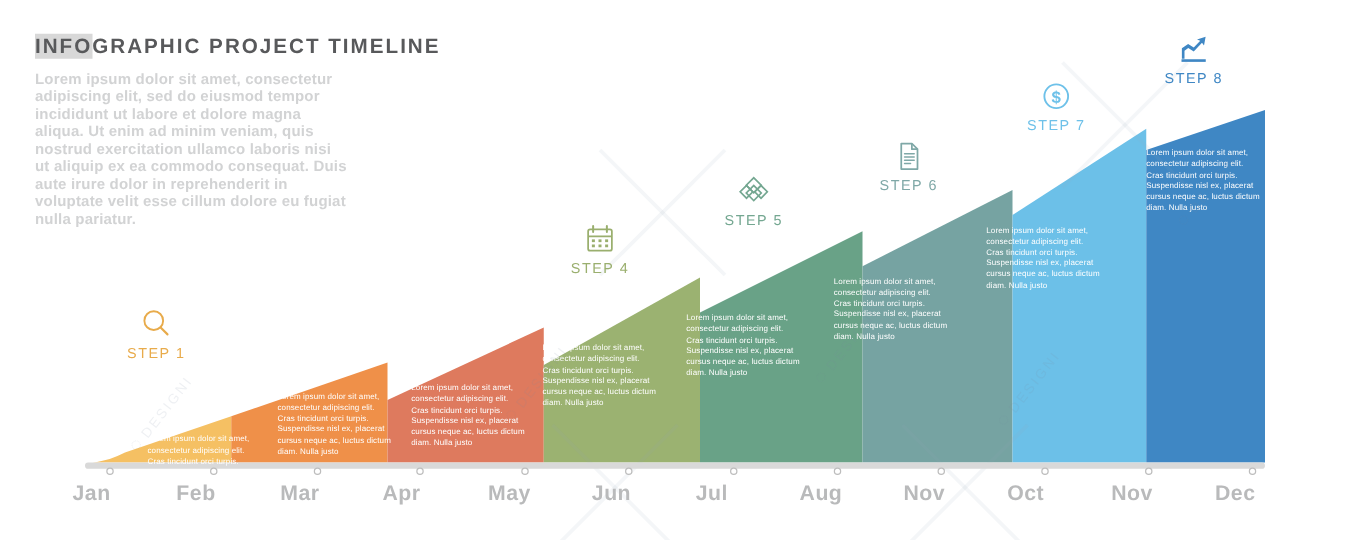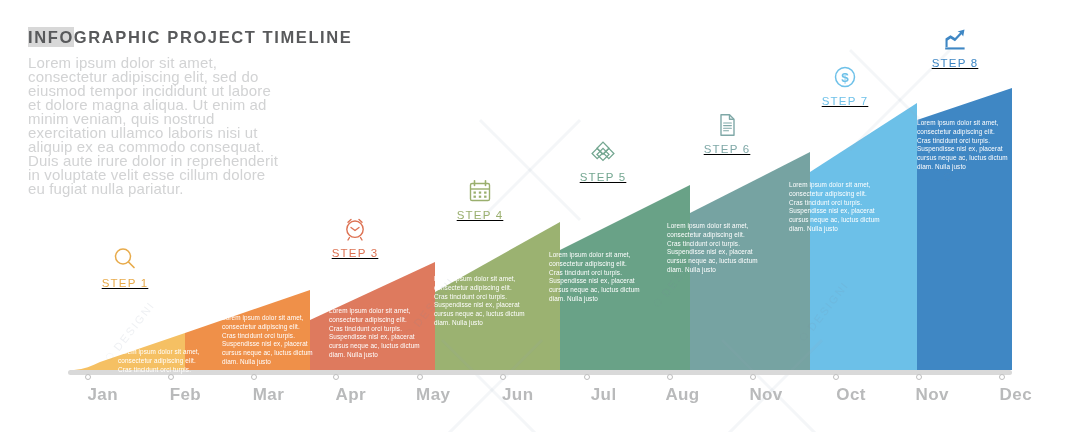--- a/index.html
+++ b/index.html
@@ -28,41 +28,41 @@
     letter-spacing:1.6px;
     color:#58595b;
     white-space:nowrap;
     margin-bottom:9px;
   }
   #title .hl {
     background:#d8d8d8;
     padding:1px 0px;
   }
   #intro {
-    font-size:15px;
+    font-size:12px;
     line-height:14.0px;
     color:#d2d3d4;
     letter-spacing:0.15px;
+    font-weight:bold;
   }
 
   
   #chart {
     position:absolute;
     left:0; top:0;
     width:1080px; height:432px;
   }
   #chartsvg { position:absolute; left:0; top:0; }
 
   
   .step-marker {
     position:absolute;
     width:110px;
     text-align:center;
     z-index:30;
-    text-decoration:underline;
   }
   .step-icon {
     display:block;
     margin:0 auto 5px auto;
     height:26px;
   }
   .step-label {
     font-size:11.5px;
     letter-spacing:1.2px;
     font-weight:normal;
@@ -84,21 +84,21 @@
     position:absolute;
     left:68px; top:370px;
     width:944px; height:5px;
     background:#d9d9d9;
     border-radius:2.5px;
     z-index:20;
   }
   .tick {
     position:absolute;
     z-index:22;
-    text-align:right;
+    text-align:left;
     width:60px;
   }
   .tick .dot {
     width:6px; height:6px;
     border:1px solid #bdbdbd;
     border-radius:50%;
     background:#ffffff;
     margin:0 auto 5px auto;
   }
   .tick .mlabel {
@@ -160,31 +160,20 @@
 
   <div class="step-marker" style="left:70px; top:246px;">
     <svg class="step-icon" width="26" height="26" viewBox="0 0 26 26">
       <circle cx="11" cy="10.5" r="7.5" fill="none" stroke="#e8ab4b" stroke-width="1.5"></circle>
       <line x1="16.5" y1="16" x2="22" y2="21.5" stroke="#e8ab4b" stroke-width="1.7" stroke-linecap="round"></line>
     </svg>
     <div class="step-label" style="color:#e8ab4b;">STEP 1</div>
   </div>
 
 
-  <div class="step-marker" style="left:300px; top:216px;">
-    <svg class="step-icon" width="26" height="26" viewBox="0 0 26 26">
-      <circle cx="13" cy="13.2" r="8.2" fill="none" stroke="#dd7253" stroke-width="1.4"></circle>
-      <path d="M6 6.2 L9 3.4" stroke="#dd7253" stroke-width="1.4" stroke-linecap="round"></path>
-      <path d="M20 6.2 L17 3.4" stroke="#dd7253" stroke-width="1.4" stroke-linecap="round"></path>
-      <path d="M7.5 21.5 L6 24" stroke="#dd7253" stroke-width="1.4" stroke-linecap="round"></path>
-      <path d="M18.5 21.5 L20 24" stroke="#dd7253" stroke-width="1.4" stroke-linecap="round"></path>
-      <path d="M9 11.5 L13 14.5 L17 11.5" fill="none" stroke="#dd7253" stroke-width="1.3" stroke-linecap="round" stroke-linejoin="round"></path>
-    </svg>
-    <div class="step-label" style="color:#dd7253;">STEP 3</div>
-  </div>
 
   <div class="step-marker" style="left:425px; top:178px;">
     <svg class="step-icon" width="26" height="26" viewBox="0 0 26 26">
       <rect x="3.5" y="5.5" width="19" height="17" rx="1.6" fill="none" stroke="#9aaf6e" stroke-width="1.4"></rect>
       <line x1="3.5" y1="11" x2="22.5" y2="11" stroke="#9aaf6e" stroke-width="1.4"></line>
       <line x1="7.5" y1="2.8" x2="7.5" y2="7.5" stroke="#9aaf6e" stroke-width="1.6" stroke-linecap="round"></line>
       <line x1="18.5" y1="2.8" x2="18.5" y2="7.5" stroke="#9aaf6e" stroke-width="1.6" stroke-linecap="round"></line>
       <g fill="#9aaf6e">
         <rect x="6.5" y="13.5" width="2.4" height="2.2"></rect>
           <rect x="11.8" y="13.5" width="2.4" height="2.2"></rect>

